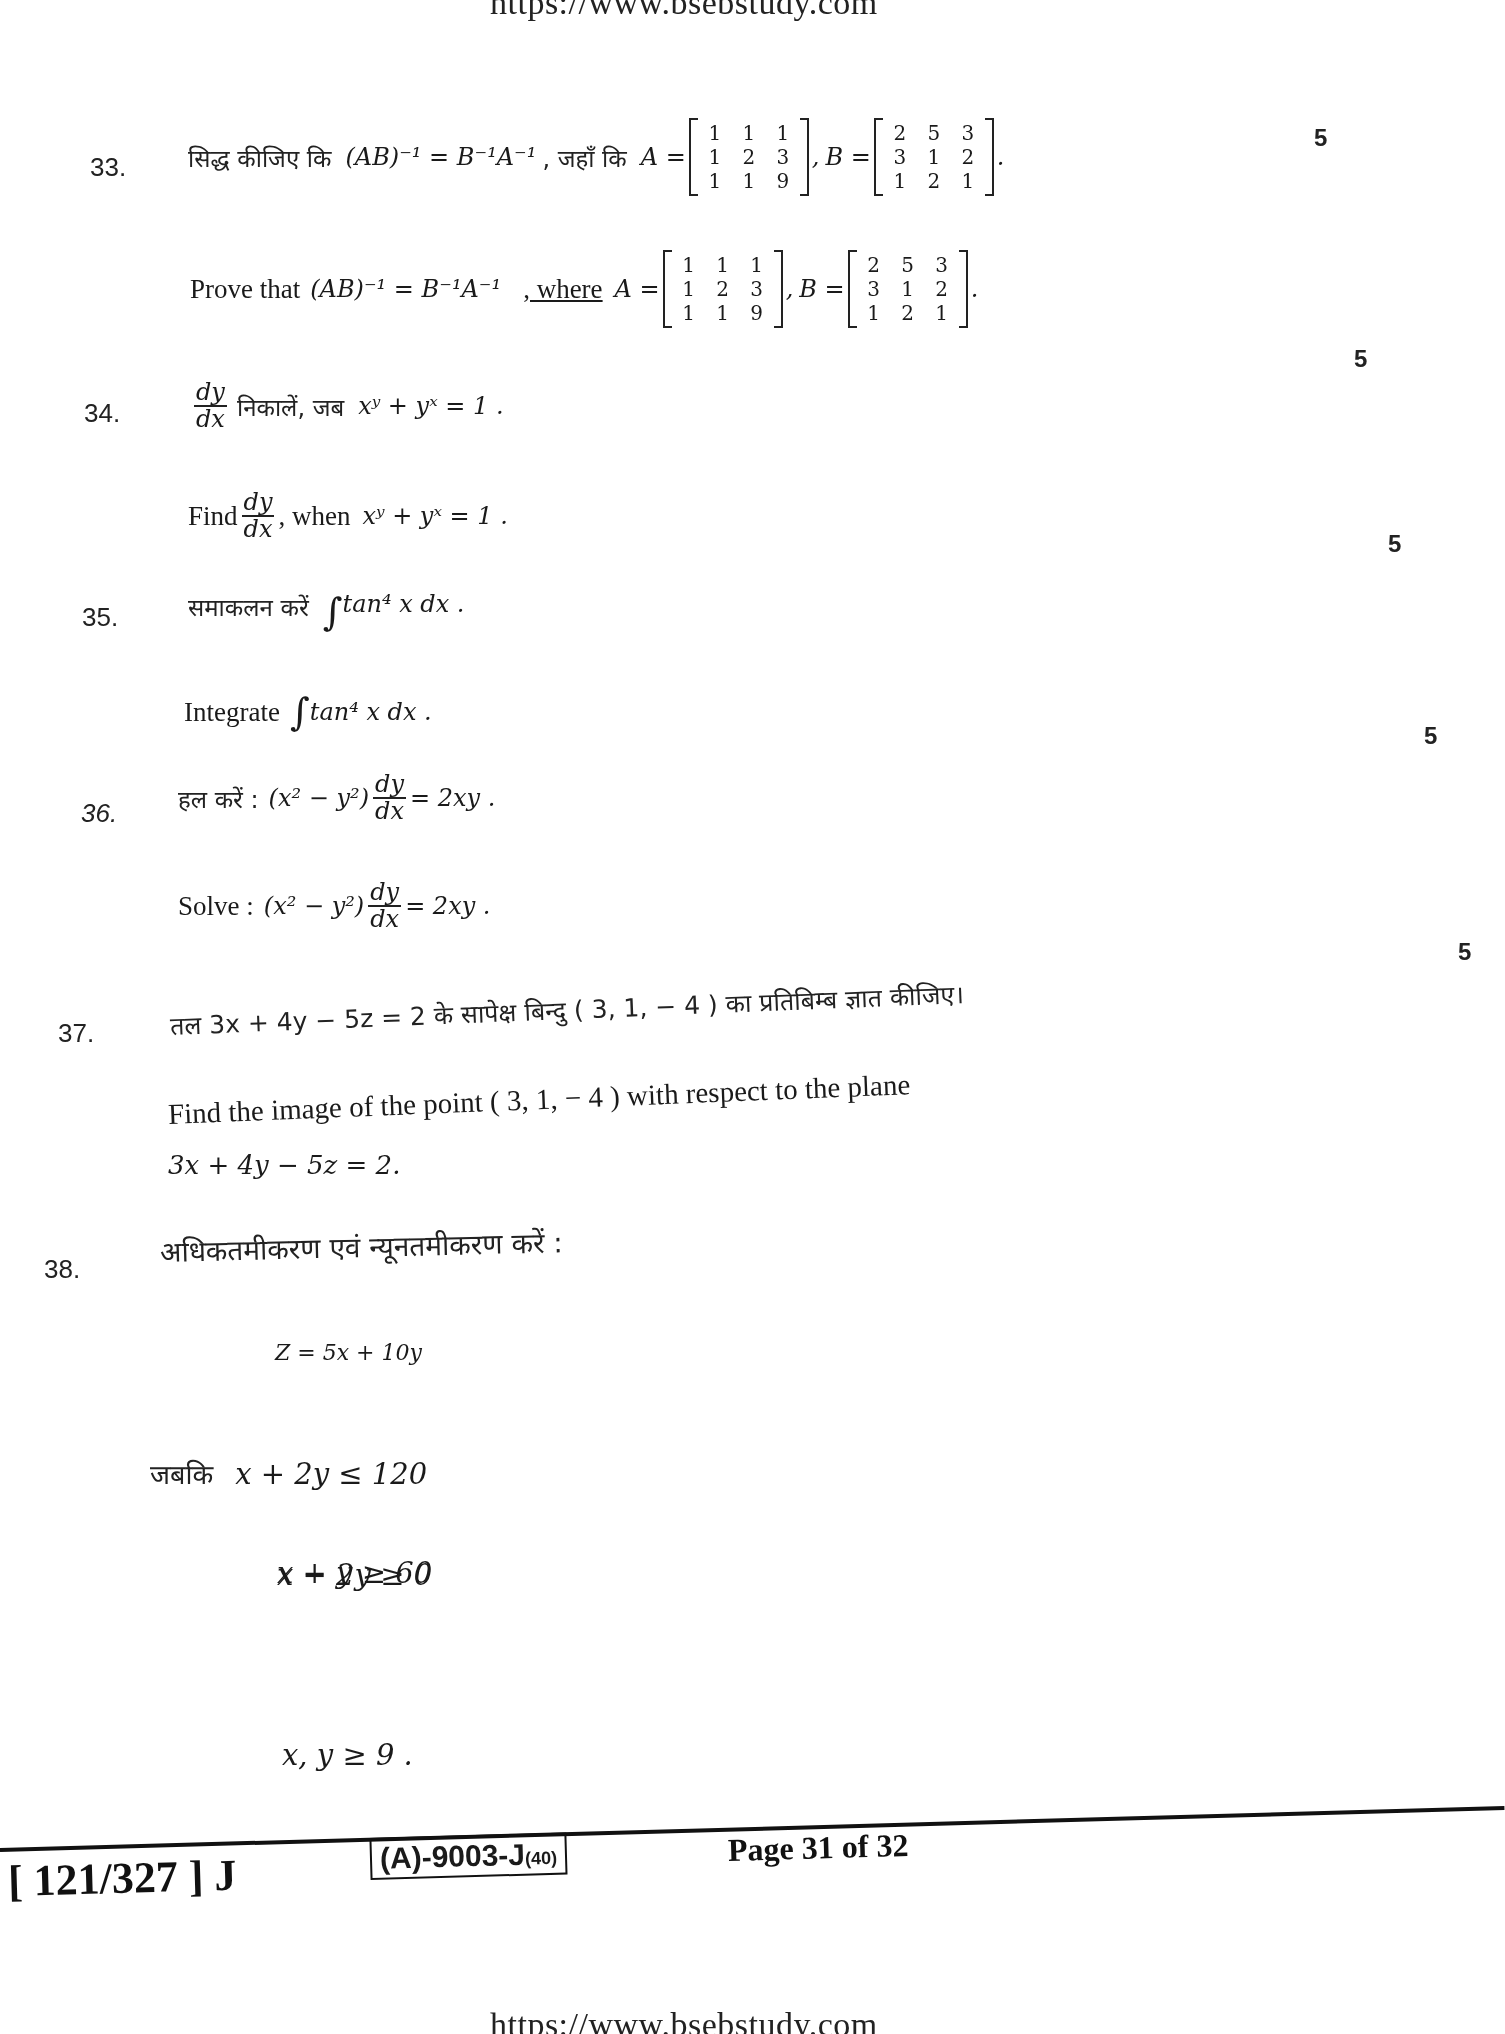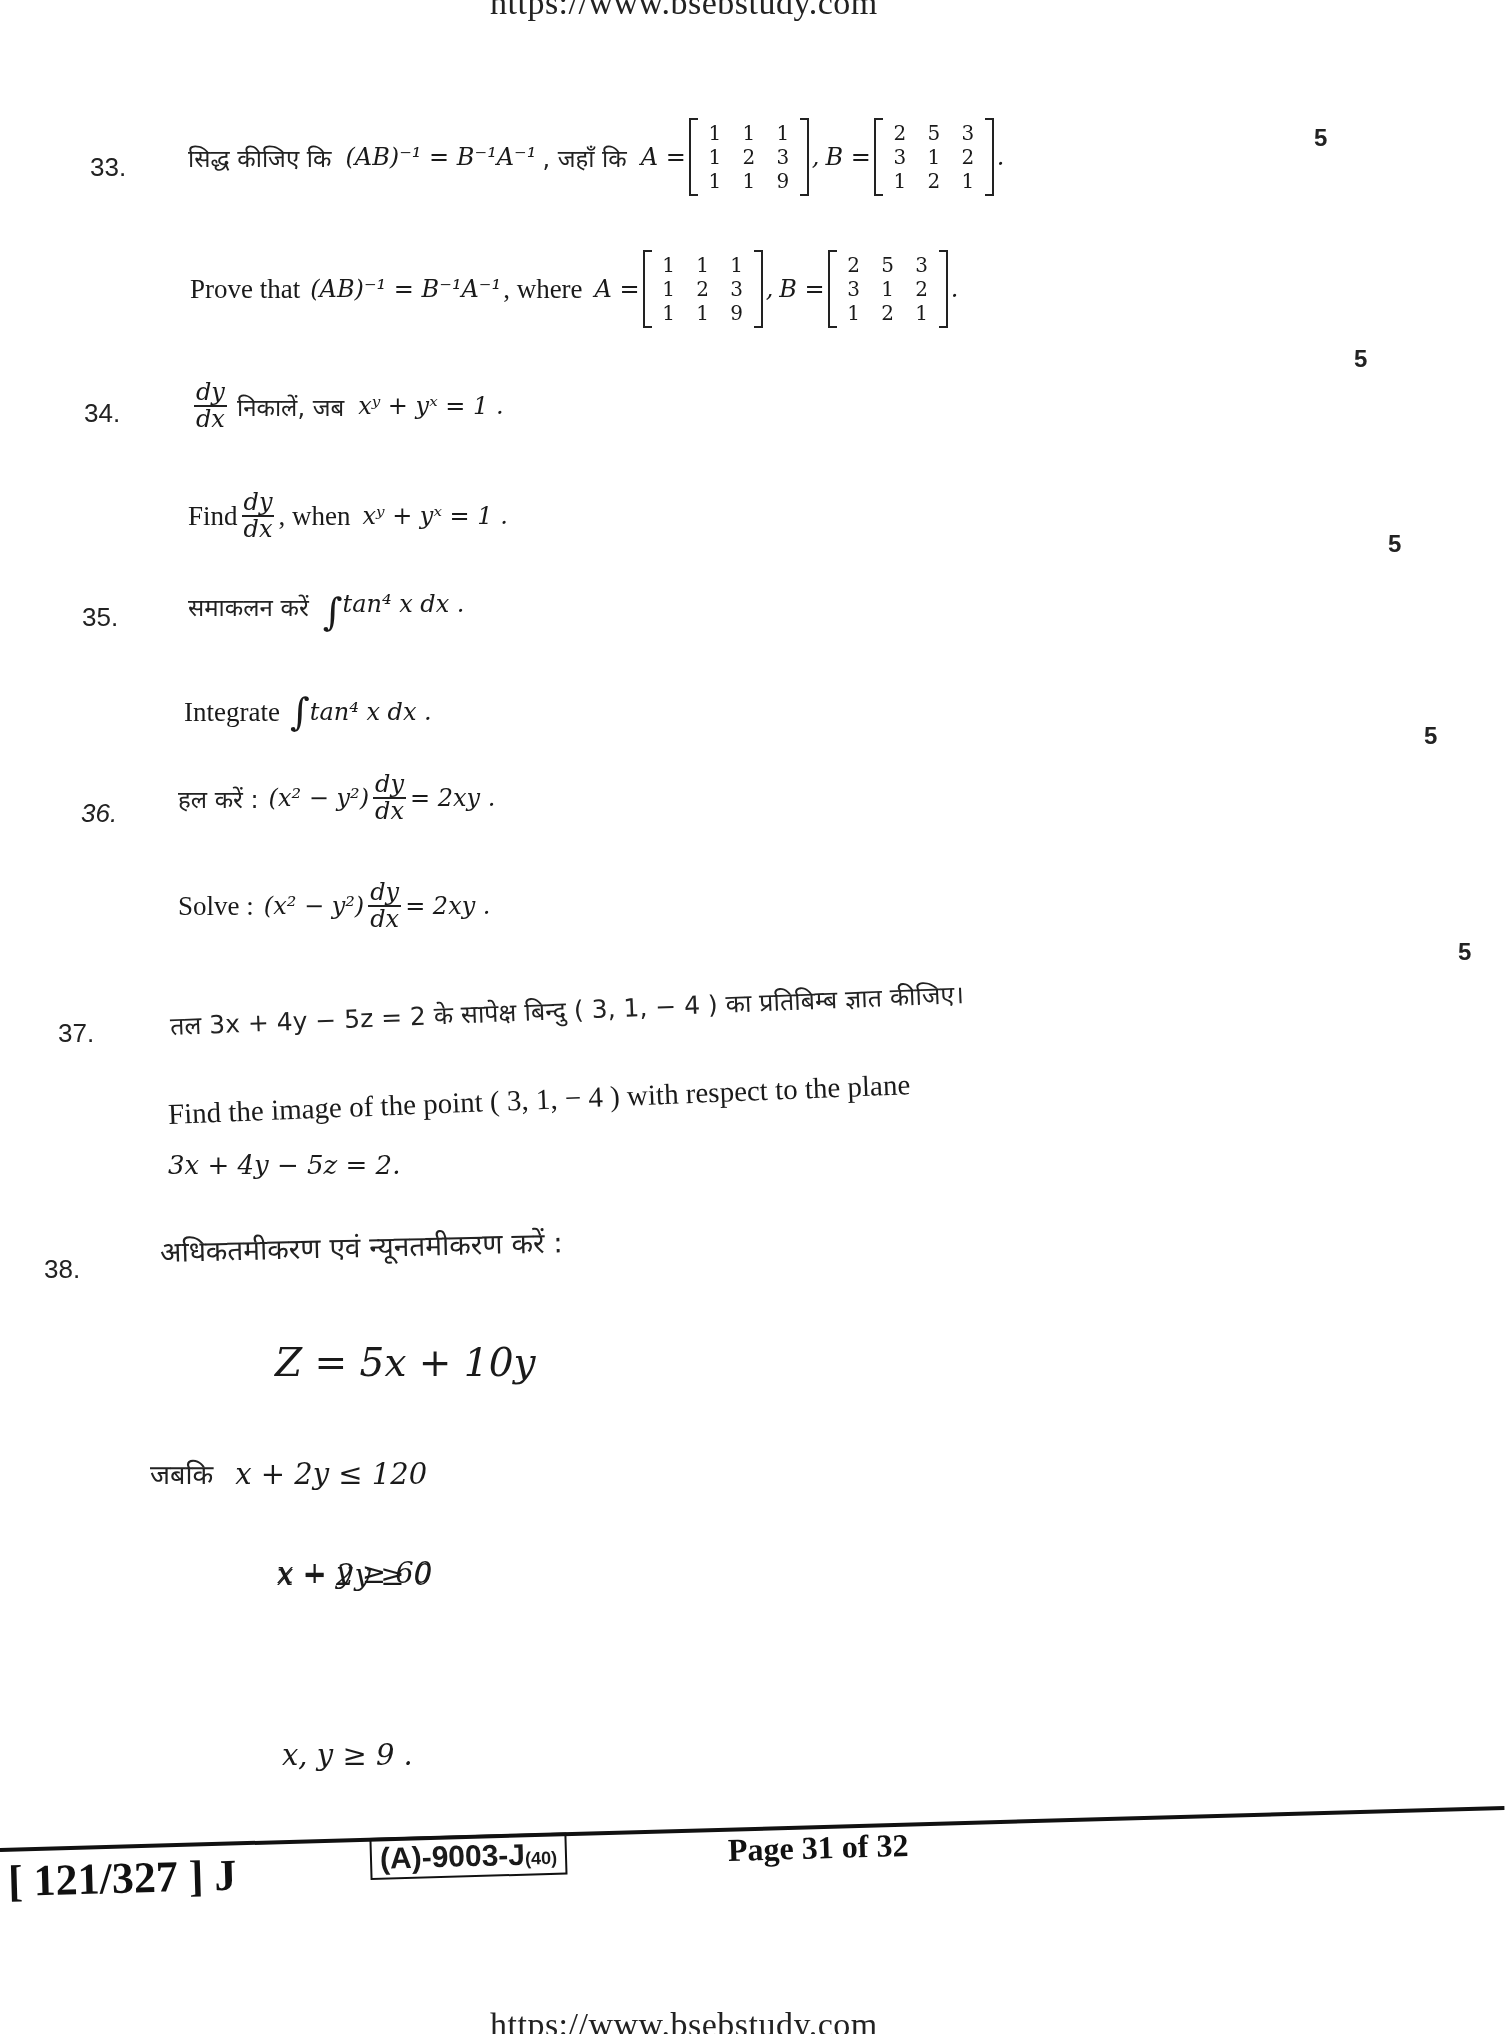--- a/index.html
+++ b/index.html
@@ -75,21 +75,21 @@
       </span>
       <span class="bracket r"></span>
     </span>
     <span class="math">.</span>
   </div>
   <div class="abs marks" style="left:1314px; top:124px;">5</div>
 
   <div class="abs" style="left:190px; top:250px; display:flex; align-items:center;">
     <span class="eng">Prove that</span>
     <span class="math" style="margin-left:10px;">(AB)⁻¹ = B⁻¹A⁻¹</span>
-    <span class="eng" style="margin-left:2px;">, where</span>
+    <span class="eng" style="margin-left:22px;text-decoration:underline;">, where</span>
     <span class="math" style="margin-left:12px;">A =</span>
     <span class="matrix">
       <span class="bracket l"></span>
       <span class="mgrid">
         <span>1</span>
           <span>1</span>
           <span>1</span>
         <span>1</span>
           <span>2</span>
           <span>3</span>
@@ -184,21 +184,21 @@
   <div class="abs marks" style="left:1458px; top:938px;">5</div>
   <div class="abs qnum" style="left:58px; top:1018px;">37.</div>
   <div class="abs hin rot" style="left:170px; top:1008px; font-size:25px; transform: rotate(-2.3deg);">तल 3x + 4y − 5z = 2 के सापेक्ष बिन्दु ( 3, 1, − 4 ) का प्रतिबिम्ब ज्ञात कीजिए।</div>
   <div class="abs eng rot" style="left:168px; top:1098px; font-size:29px; transform: rotate(-2.3deg);">Find the image of the point ( 3, 1, − 4 ) with respect to the plane</div>
   <div class="abs math" style="left:168px; top:1150px; font-size:26px;">3x + 4y − 5z = 2.</div>
 </div>
 
 <div>
   <div class="abs qnum" style="left:44px; top:1254px;">38.</div>
   <div class="abs hin rot" style="left:160px; top:1232px; font-size:28px; transform: rotate(-1.4deg);">अधिकतमीकरण एवं न्यूनतमीकरण करें :</div>
-  <div class="abs math" style="left:275px; top:1340px; font-size:39px;">Z = 5x + 10y</div>
+  <div class="abs math" style="left:275px; top:1340px; font-size:22px;">Z = 5x + 10y</div>
   <div class="abs" style="left:150px; top:1455px; display:flex; align-items:baseline;">
     <span class="hin" style="font-size:27px;">जबकि</span>
     <span class="math" style="margin-left:22px; font-size:29px;">x + 2y ≤ 120</span>
   </div>
   <div class="abs math" style="left:277px; top:1556px; font-size:29px;">x + y ≥ 60</div>
   <div class="abs math" style="left:277px; top:1546px; font-size:29px;margin-top:12px;">x − 2y ≥ 0</div>
   <div class="abs math" style="left:282px; top:1738px; font-size:29px;">x, y ≥ 9 .</div>
 </div>
 
 <div class="footer-rule" style="top:1848px;"></div>

